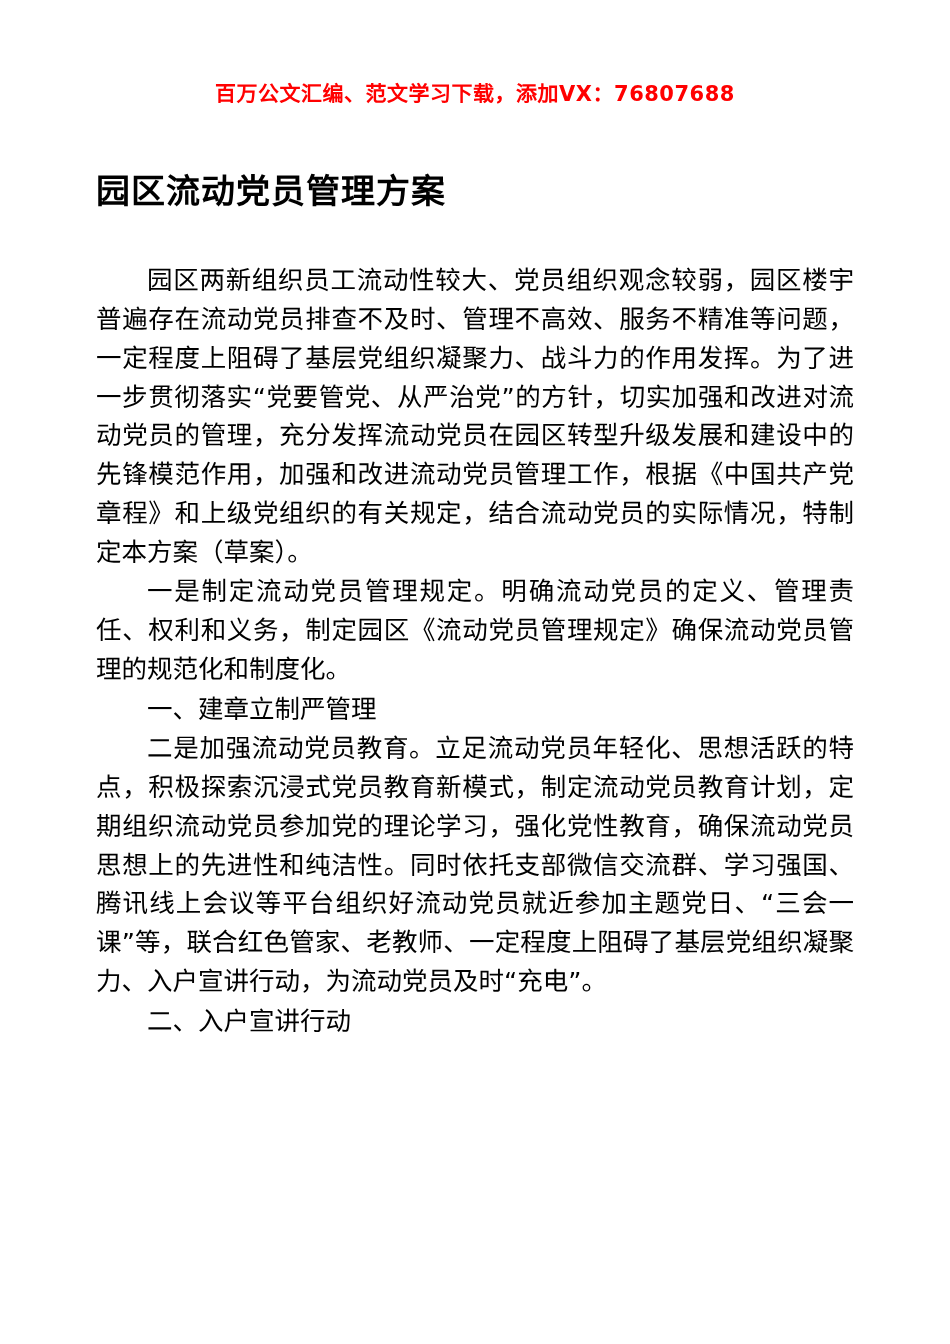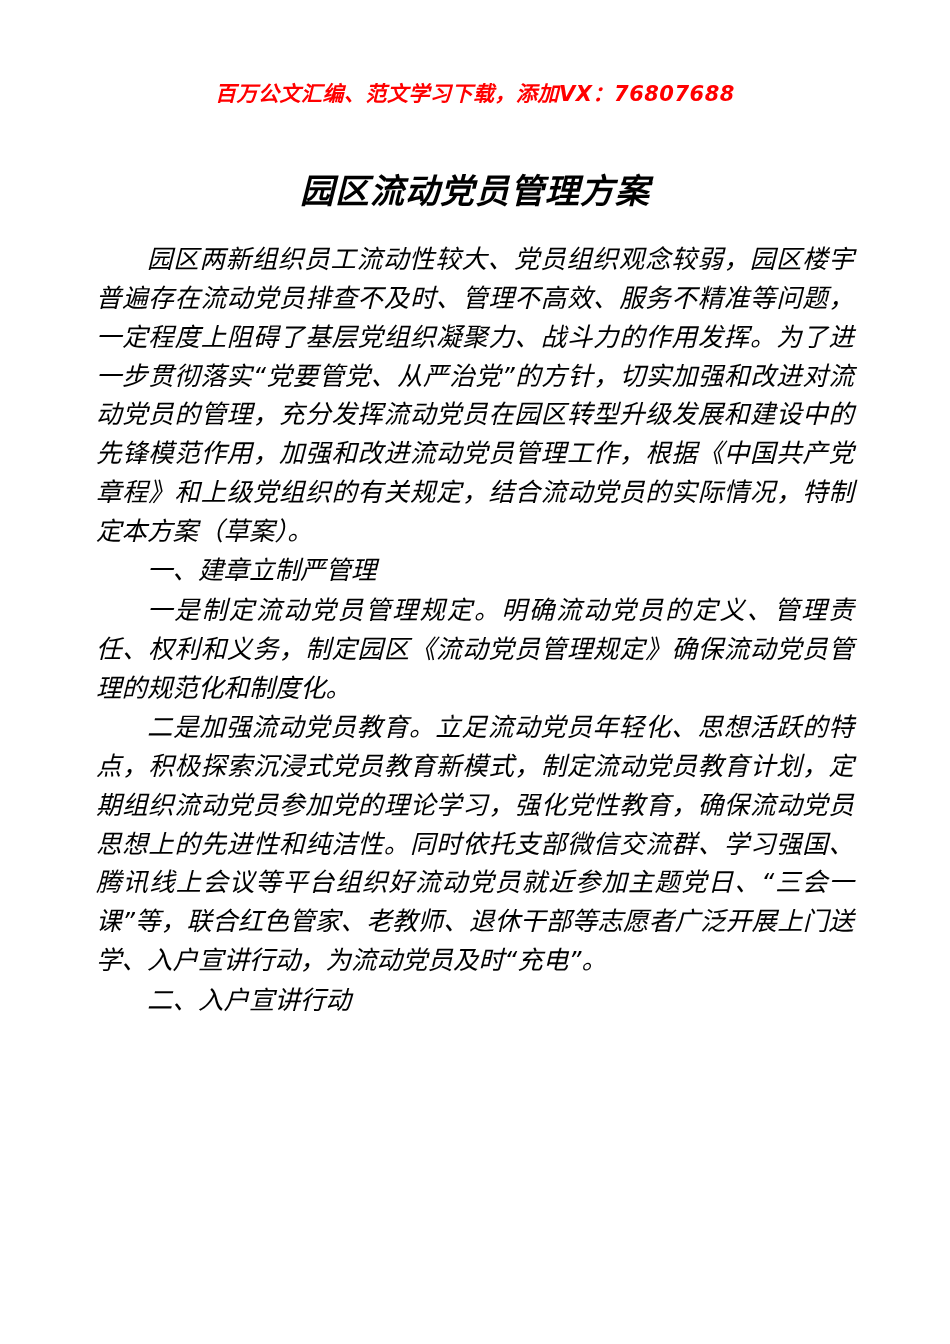--- a/index.html
+++ b/index.html
@@ -15,43 +15,41 @@
     color: #000000;
     overflow: hidden;
     position: relative;
   }
   .page {
     width: 950px;
     height: 1344px;
     box-sizing: border-box;
     padding: 0 96px;
     position: relative;
-    font-style: italic;
   }
   .watermark {
     text-align: center;
     color: #ff0000;
     font-size: 21px;
     font-weight: 700;
     letter-spacing: 0.5px;
     padding-top: 82px;
     line-height: 1.2;
     white-space: nowrap;
   }
   .doc-title {
-    text-align: center;
     font-size: 34px;
     font-weight: 700;
     margin-top: 62px;
     margin-bottom: 15px;
     letter-spacing: 1px;
     line-height: 1.3;
   }
   .body-text {
-    margin-top: 27px;
+    margin-top: 48px;
   }
   .para {
     font-size: 25.5px;
     line-height: 1.52;
     text-align: justify;
     text-justify: inter-ideograph;
     text-indent: 2em;
     margin: 0 0 1px 0;
     letter-spacing: 0px;
     word-break: break-all;
@@ -61,19 +59,19 @@
 <body>
 
 <div class="page">
 
   <div class="watermark">百万公文汇编、范文学习下载，添加VX：76807688</div>
 
   <h1 class="doc-title">园区流动党员管理方案</h1>
 
   <div class="body-text">
     <p class="para">园区两新组织员工流动性较大、党员组织观念较弱，园区楼宇普遍存在流动党员排查不及时、管理不高效、服务不精准等问题，一定程度上阻碍了基层党组织凝聚力、战斗力的作用发挥。为了进一步贯彻落实“党要管党、从严治党”的方针，切实加强和改进对流动党员的管理，充分发挥流动党员在园区转型升级发展和建设中的先锋模范作用，加强和改进流动党员管理工作，根据《中国共产党章程》和上级党组织的有关规定，结合流动党员的实际情况，特制定本方案（草案）。</p>
+    <p class="para">一是制定流动党员管理规定。明确流动党员的定义、管理责任、权利和义务，制定园区《流动党员管理规定》确保流动党员管理的规范化和制度化。</p>
     <p class="para">一、建章立制严管理</p>
-    <p class="para">一是制定流动党员管理规定。明确流动党员的定义、管理责任、权利和义务，制定园区《流动党员管理规定》确保流动党员管理的规范化和制度化。</p>
-    <p class="para">二是加强流动党员教育。立足流动党员年轻化、思想活跃的特点，积极探索沉浸式党员教育新模式，制定流动党员教育计划，定期组织流动党员参加党的理论学习，强化党性教育，确保流动党员思想上的先进性和纯洁性。同时依托支部微信交流群、学习强国、腾讯线上会议等平台组织好流动党员就近参加主题党日、“三会一课”等，联合红色管家、老教师、退休干部等志愿者广泛开展上门送学、入户宣讲行动，为流动党员及时“充电”。</p>
+    <p class="para">二是加强流动党员教育。立足流动党员年轻化、思想活跃的特点，积极探索沉浸式党员教育新模式，制定流动党员教育计划，定期组织流动党员参加党的理论学习，强化党性教育，确保流动党员思想上的先进性和纯洁性。同时依托支部微信交流群、学习强国、腾讯线上会议等平台组织好流动党员就近参加主题党日、“三会一课”等，联合红色管家、老教师、一定程度上阻碍了基层党组织凝聚力、入户宣讲行动，为流动党员及时“充电”。</p>
     <p class="para">二、入户宣讲行动</p>
   </div>
 
 </div>
 
 </body></html>

